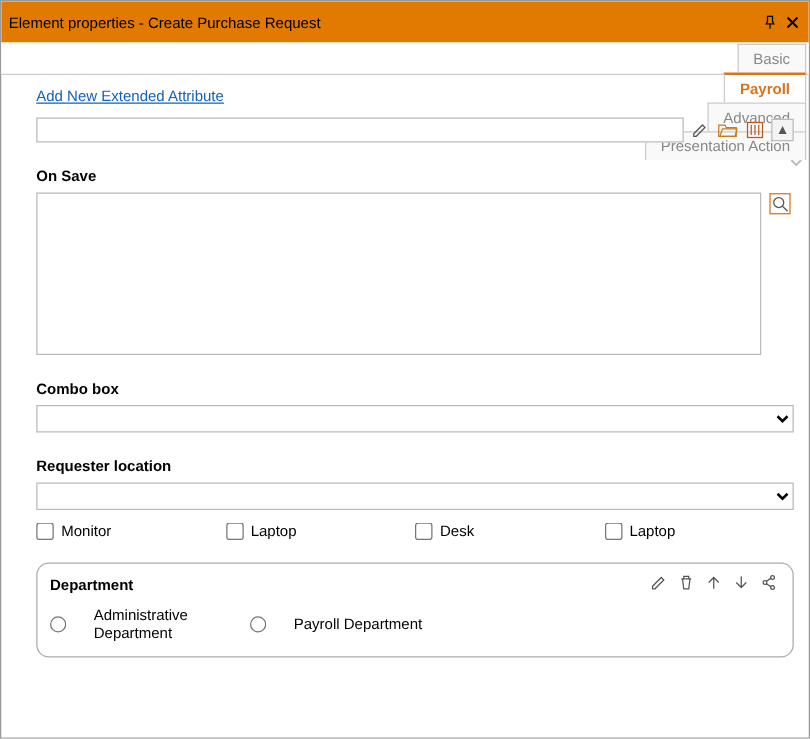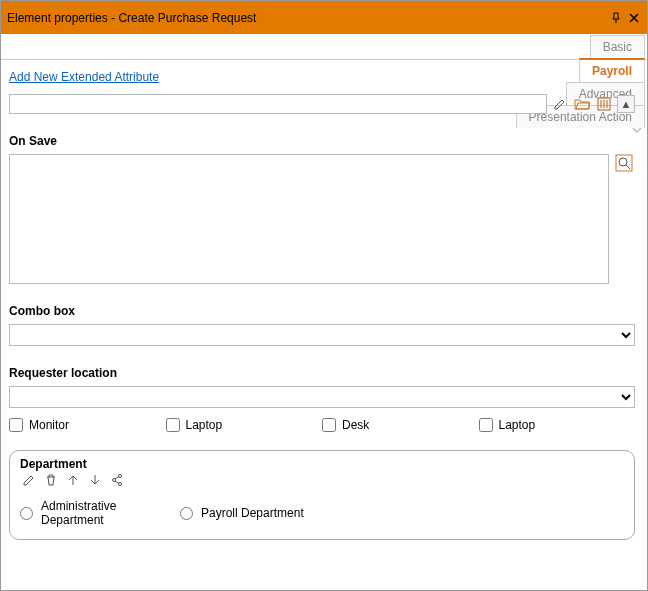--- a/index.html
+++ b/index.html
@@ -6,40 +6,40 @@
   html, body { width: 648px; height: 591px; font-family: "Segoe UI", Tahoma, sans-serif; font-size: 12px; background: #fff; }
   .window { width: 648px; height: 591px; border: 1px solid #999; display: flex; flex-direction: column; overflow: hidden; }
   .titlebar { background: #E27900; color: #000; height: 33px; display: flex; align-items: center; padding: 0 4px 0 6px; font-size: 12px; }
   .titlebar .title { flex: 1; }
   .titlebar .icon-btn { width: 18px; height: 18px; display: flex; align-items: center; justify-content: center; cursor: pointer; }
   .tabs-row { background: #fff; border-bottom: 1px solid #ccc; height: 26px; display: flex; align-items: flex-end; padding-left: 3px; flex-direction: column; }
   .tab { border: 1px solid #ccc; border-bottom: none; padding: 4px 12px; margin-right: 2px; color: #888; font-size: 12px; cursor: pointer; background: #f9f9f9; position: relative; top: 1px; }
   .tab.active { color: #D9731A; font-weight: bold; background: #fff; border-top: 2px solid #D9731A; }
   .tabs-spacer { flex: 1; }
   .tabs-drop { width: 20px; color: #bbb; display: flex; align-items: center; justify-content: center; height: 100%; }
-  .content { flex: 1; padding: 10px 12px 12px 8px; overflow: hidden; position: relative; }
+  .content { flex: 1; padding: 10px 12px 12px 28px; overflow: hidden; position: relative; }
   .add-link { color: #0E62C0; text-decoration: underline; font-size: 12px; cursor: pointer; display: inline-block; margin-bottom: 10px; }
   .row-thin { display: flex; align-items: center; gap: 4px; }
   .thin-input { flex: 1; height: 20px; border: 1px solid #bbb; padding: 0 4px; }
   .ico { width: 18px; height: 18px; display: flex; align-items: center; justify-content: center; cursor: pointer; }
   .section-label { font-weight: bold; margin: 20px 0 6px 0; font-size: 12px; }
   .textarea-wrap { display: flex; align-items: flex-start; gap: 6px; }
   .big-textarea { flex: 1; height: 130px; border: 1px solid #bbb; resize: none; font-family: inherit; font-size: 12px; padding: 4px; }
   .zoom-ico { width: 20px; height: 20px; cursor: pointer; }
   .combo { width: 100%; height: 22px; border: 1px solid #bbb; background: #fff; font-size: 12px; }
   .checks-row { display: flex; gap: 0; margin-top: 10px; }
   .check-item { flex: 1; display: flex; align-items: center; gap: 6px; font-size: 12px; }
   .check-item input { width: 14px; height: 14px; }
   .dept-card { margin-top: 18px; border: 1px solid #aaa; border-radius: 10px; padding: 6px 10px 12px 10px; position: relative; background: #fff; }
-  .dept-head { display: flex; align-items: flex-start; flex-direction: column; }
+  .dept-head { display: flex; align-items: flex-end; }
   .dept-head .lbl { font-weight: bold; flex: 1; font-size: 12px; }
   .dept-icons { display: flex; gap: 4px; }
   .dept-icons .ico svg { stroke: #555; }
   .radio-row { display: flex; margin-top: 10px; }
-  .radio-item { display: flex; align-items: center; gap: 8px; font-size: 12px; }
+  .radio-item { display: flex; align-items: center; gap: 22px; font-size: 12px; }
   .radio-item input { width: 13px; height: 13px; }
   .radio-item.small { width: 160px; }
   .up-btn { width: 18px; height: 18px; border: 1px solid #bbb; display: flex; align-items: center; justify-content: center; background: #f4f4f4; cursor: pointer; font-size: 11px; color: #555; line-height: 1; }
   svg { display: block; }
 </style>
 </head>
 <body>
 
 <div class="window">
 

